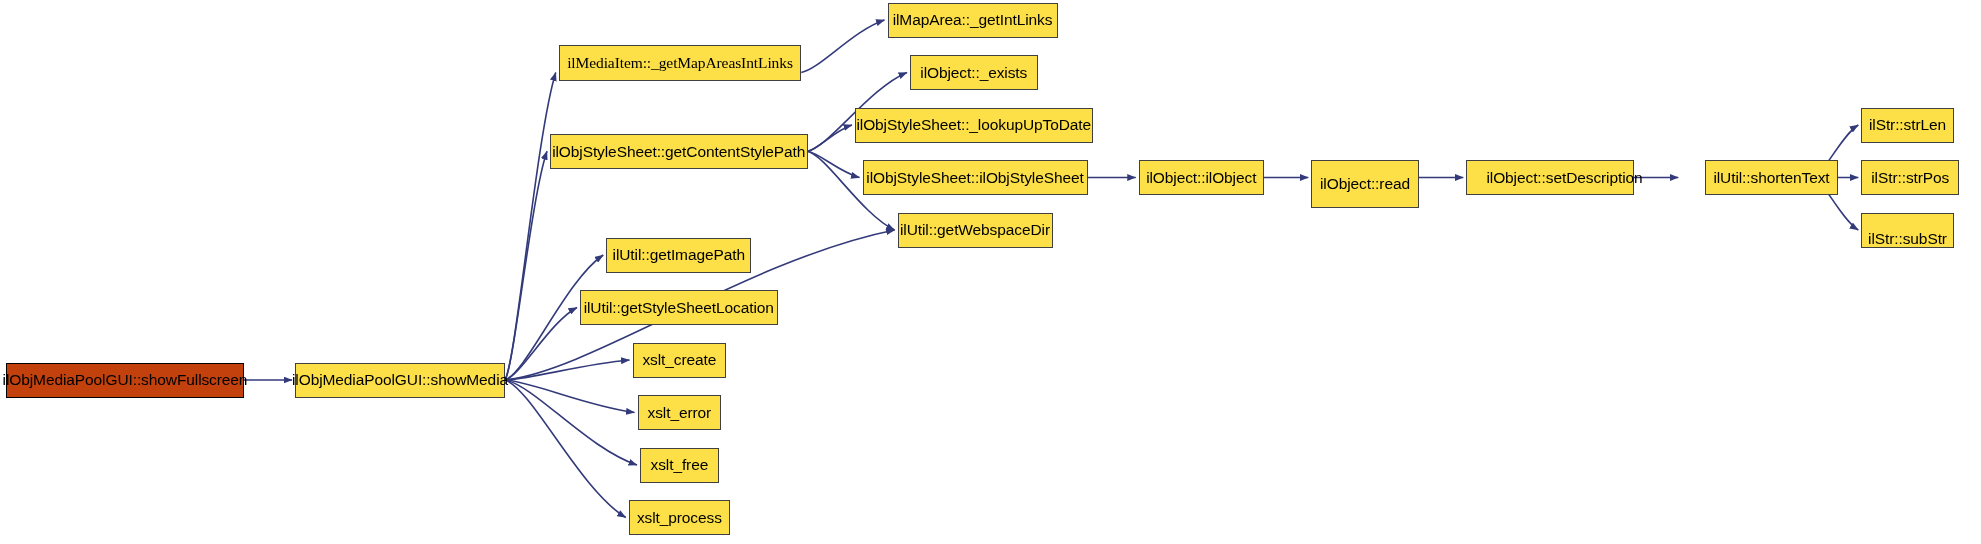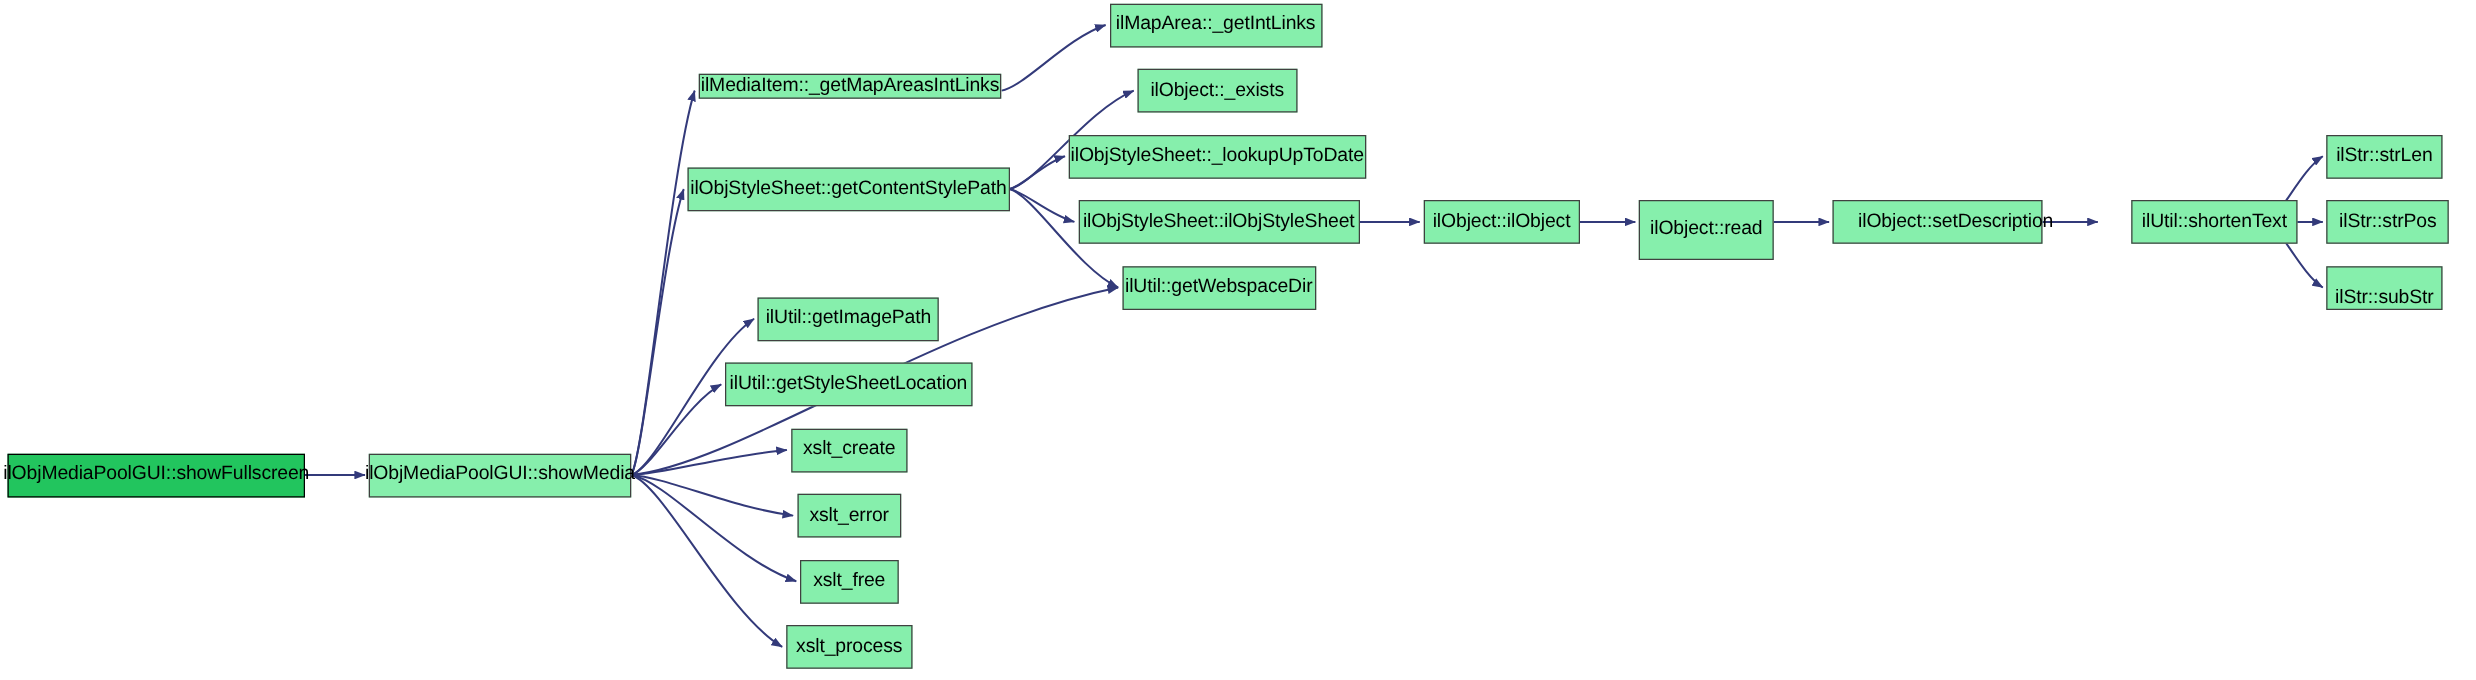--- a/index.html
+++ b/index.html
@@ -21,33 +21,33 @@
     left: 0;
     top: 0;
     width: 1981px;
     height: 544px;
     pointer-events: none;
   }
   .gnode {
     position: absolute;
     box-sizing: border-box;
     border: 1px solid #404040;
-    background: #86efac;
+    background: #fde047;
     color: #000000;
     font-size: 15.5px;
     line-height: 1;
     display: flex;
     align-items: center;
     justify-content: center;
     white-space: nowrap;
     letter-spacing: -0.1px;
     z-index: 3;
   }
   .gnode.root {
-    background: #22c55e;
+    background: #c2410c;
     border-color: #000000;
   }
   .gnode span {
     display: block;
     padding: 0 2px;
     transform: translateY(-0.5px);
   }
 </style>
 </head>
 <body>
@@ -82,21 +82,21 @@
       <path d="M1813.75,177.5 L1858.25,177.5" fill="none" stroke="#333a7a" stroke-width="1.6" marker-end="url(#arrowhead)"></path>
       <path d="M1813.75,177.5 C1823.54,180.65 1841.34,219.5 1858.25,230" fill="none" stroke="#333a7a" stroke-width="1.6" marker-end="url(#arrowhead)"></path>
     </svg>
   <div id="node-layer">
       <div class="gnode root" style="left: 6.25px; top: 362.5px; width: 237.5px; height: 35px;">
         <span>ilObjMediaPoolGUI::showFullscreen</span>
       </div>
       <div class="gnode" style="left: 295px; top: 362.5px; width: 210px; height: 35px;">
         <span>ilObjMediaPoolGUI::showMedia</span>
       </div>
-      <div class="gnode" style="left: 558.75px; top: 59px; width: 242.5px; height: 20px;">
+      <div class="gnode" style="left: 558.75px; top: 45px; width: 242.5px; height: 36px; font-family: Liberation Serif, serif;">
         <span>ilMediaItem::_getMapAreasIntLinks</span>
       </div>
       <div class="gnode" style="left: 550px; top: 133.75px; width: 257.5px; height: 35px;">
         <span>ilObjStyleSheet::getContentStylePath</span>
       </div>
       <div class="gnode" style="left: 606.25px; top: 237.5px; width: 145px; height: 35px;">
         <span>ilUtil::getImagePath</span>
       </div>
       <div class="gnode" style="left: 580px; top: 290px; width: 197.5px; height: 35px;">
         <span>ilUtil::getStyleSheetLocation</span>

